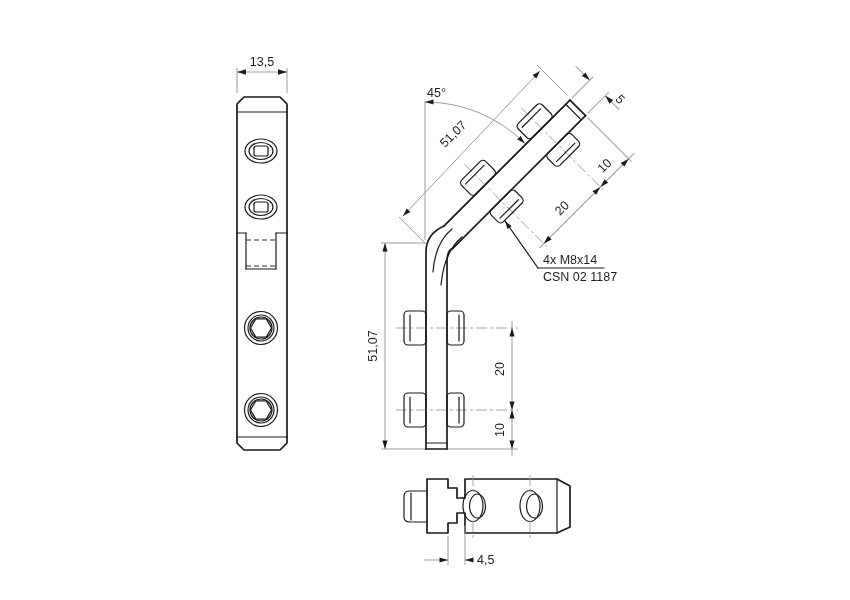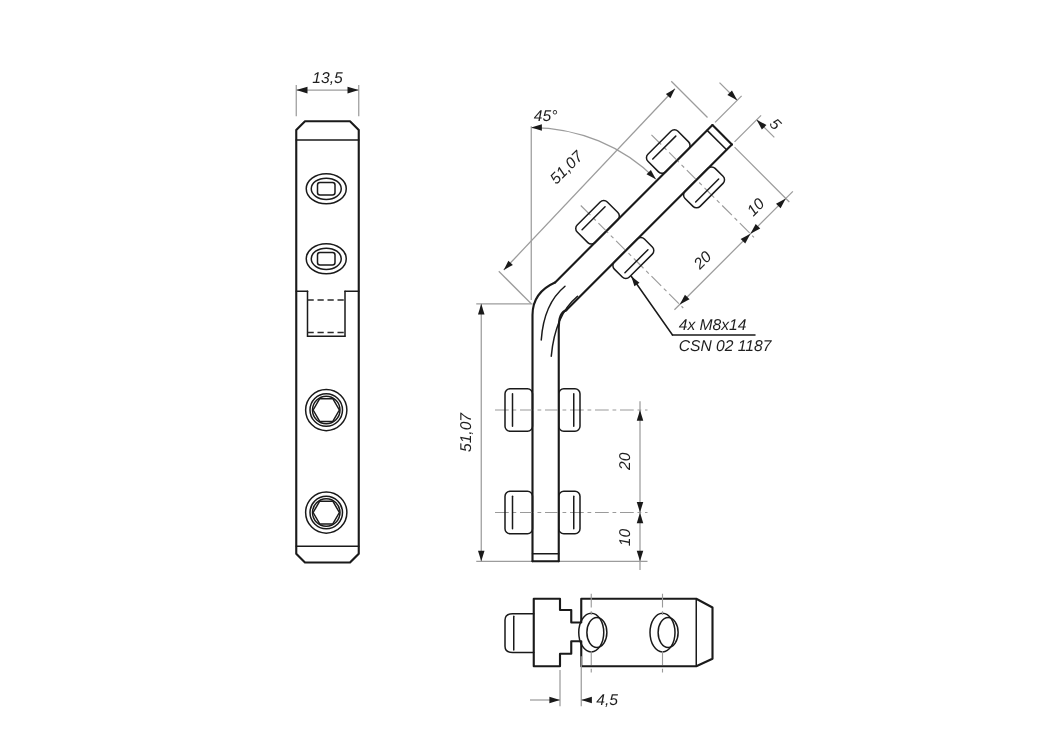--- a/index.html
+++ b/index.html
@@ -1,17 +1,17 @@
 <!DOCTYPE html>
 <html><head>
 <meta charset="utf-8">
 <style>
   html,body{margin:0;padding:0;background:#fff;}
   .canvas{position:relative;width:850px;height:600px;background:#fff;overflow:hidden;
-          font-family:"Liberation Sans", sans-serif;font-style:italic;}
+          font-family:"Liberation Sans", sans-serif;}
   svg{display:block}
   .outline{stroke:#1a1a1a;stroke-width:1.7;fill:none;stroke-linejoin:round;stroke-linecap:round;}
   .inner{stroke:#1a1a1a;stroke-width:1.2;fill:none;stroke-linejoin:round;stroke-linecap:round;}
   .thin{stroke:#9c9c9c;stroke-width:1;fill:none;}
   .cline{stroke:#9a9a9a;stroke-width:.9;fill:none;stroke-dasharray:11 3 3 3;}
   .hidden-line{stroke:#2a2a2a;stroke-width:1.1;fill:none;stroke-dasharray:5 3;}
   .arrow{fill:#1a1a1a;stroke:none;}
   .dimtext{fill:#1f1f1f;font-size:12.5px;font-family:"Liberation Sans",sans-serif;}
 </style>
 </head>

